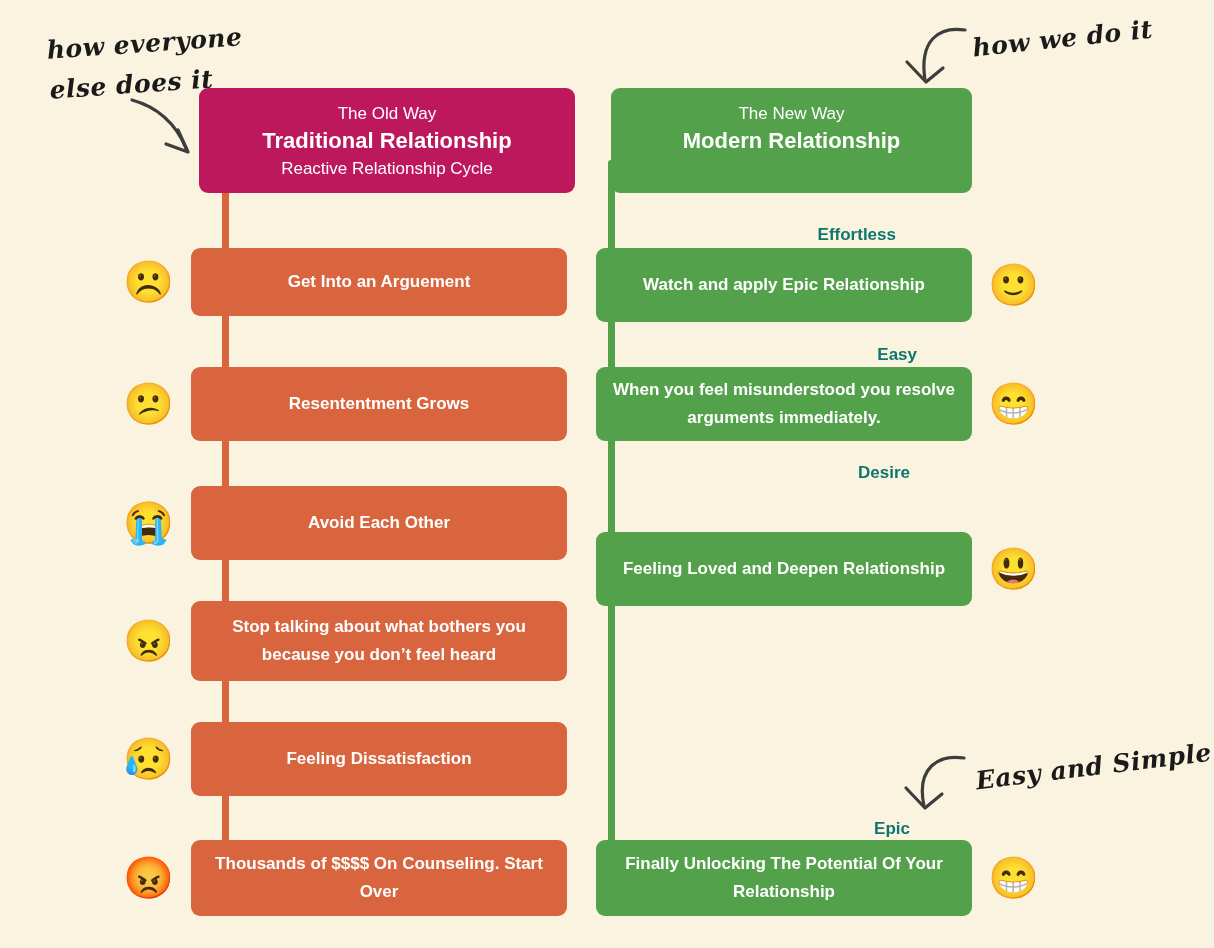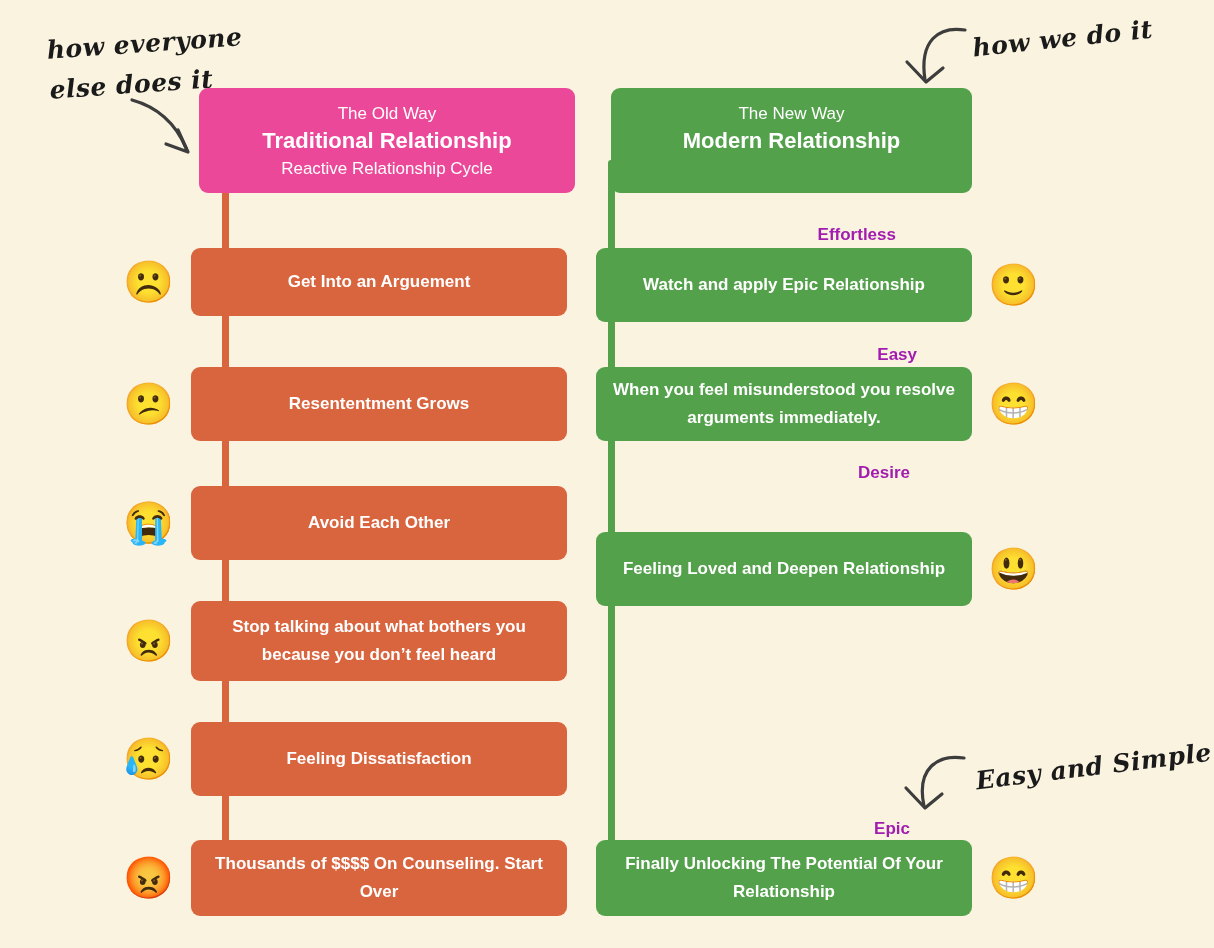--- a/index.html
+++ b/index.html
@@ -80,21 +80,21 @@
     position: absolute;
     border-radius: 9px;
     padding: 14px 18px 18px 18px;
     box-sizing: border-box;
     text-align: center;
     color: #ffffff;
   }
   #header-old {
     left: 199px; top: 88px;
     width: 376px; height: 105px;
-    background: #ec4899;
+    background: #be185d;
   }
   #header-new {
     left: 611px; top: 88px;
     width: 361px; height: 105px;
     background: #54a14c;
   }
   .header-eyebrow {
     font-size: 17px;
     font-weight: 400;
     line-height: 24px;
@@ -144,21 +144,21 @@
     text-align: center;
     user-select: none;
   }
   .emoji.left  { margin-right: 14px; }
   .emoji.right { margin-left: 14px; }
 
   .step-label {
     position: absolute;
     font-size: 17px;
     font-weight: 700;
-    color: #a21caf;
+    color: #0f766e;
     text-align: right;
     white-space: nowrap;
   }
 </style>
 </head>
 <body style="background: rgb(250, 243, 224);">
 
 <div class="canvas">
 
   <div class="handwritten" id="anno-left-text">how everyone

